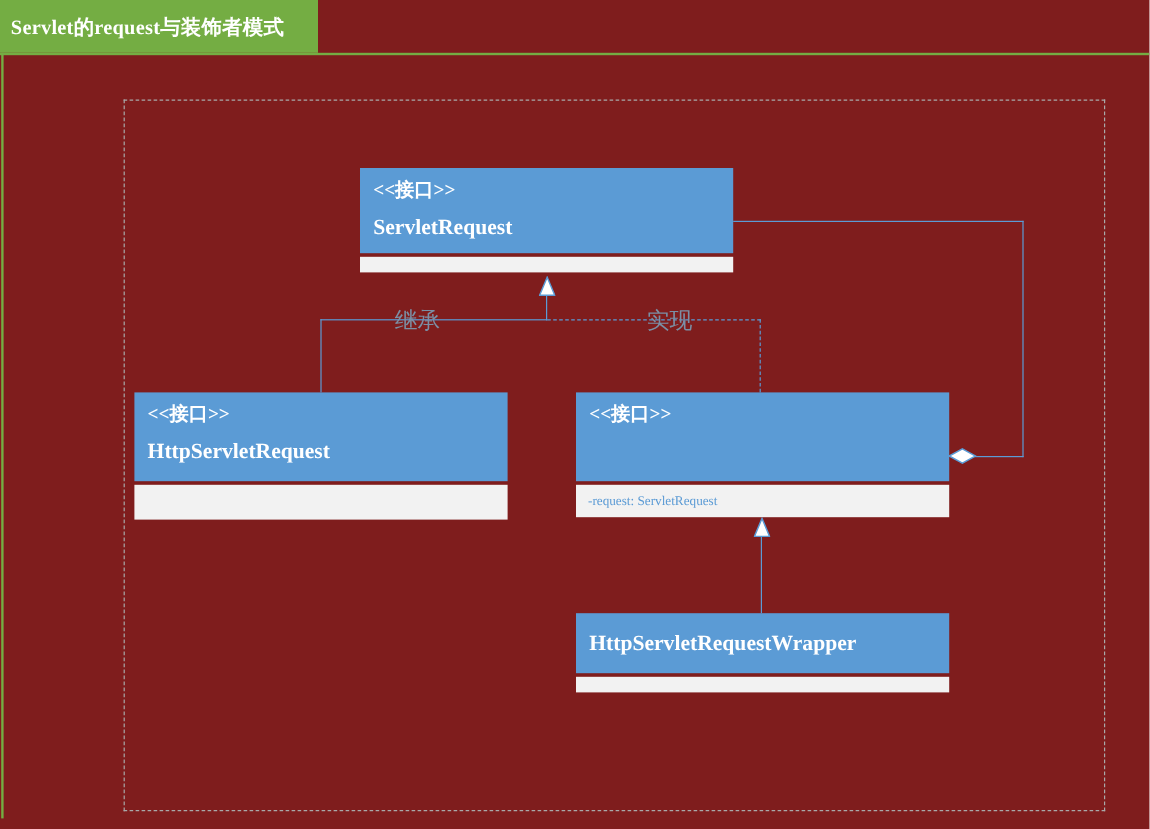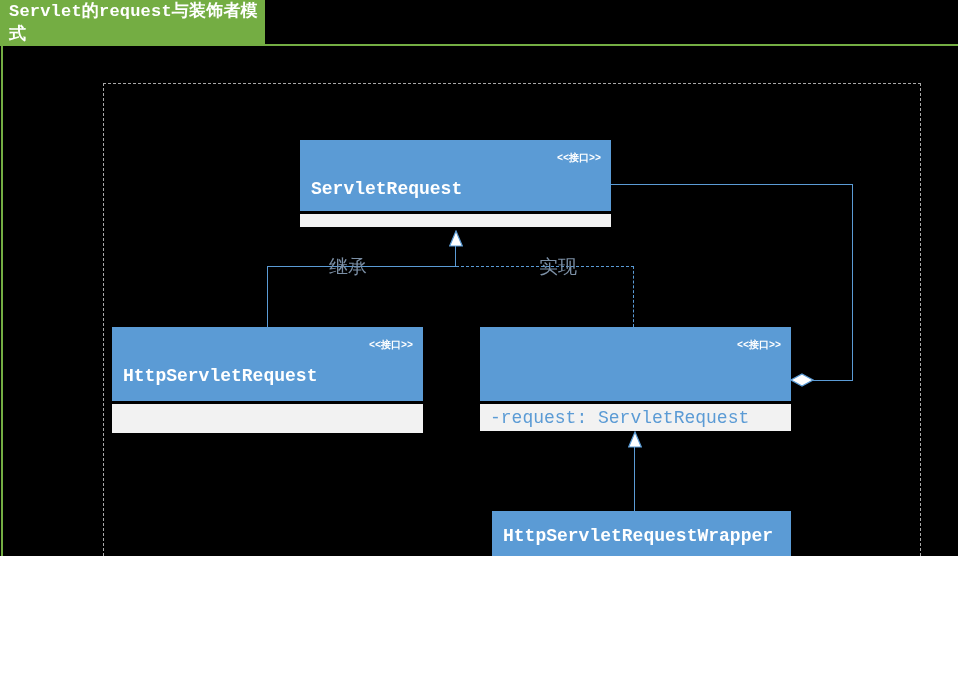--- a/index.html
+++ b/index.html
@@ -1,18 +1,18 @@
 <!DOCTYPE html>
 <html style="--green: #74ad43; --blue: #5b9bd5; --strip: #f2f2f2; --line: #5b9bd5; --frame: #a9a9a9; --label: #7b8fa5;"><head>
 <meta charset="utf-8">
 <style>
   html,body { margin:0; padding:0; background:#ffffff; }
   .page {
-    position:relative; width:958px; height:556px; background:#000000;
-    font-family:Liberation Mono, monospace; overflow:hidden;
+    position:relative; width:958px; height:691px; background:#7f1d1d;
+    font-family:Liberation Serif, serif; overflow:hidden;
   }
   
   .tab {
     position:absolute; left:0; top:0; width:265px; height:44px;
     background:var(--green); color:#ffffff;
     display:flex; align-items:center; box-sizing:border-box; padding-left:9px;
     font-size:17px; font-weight:600; letter-spacing:.2px; cursor:pointer;
   }
   .top-rule { position:absolute; left:0; top:44px; width:958px; height:2px; background:var(--green); }
   .left-rule { position:absolute; left:1px; top:44px; width:2px; height:638px; background:var(--green); }
@@ -20,27 +20,27 @@
   .frame {
     position:absolute; left:103px; top:83px; width:818px; height:593px;
     border:1px dashed var(--frame); box-sizing:border-box;
   }
   
   .uml-class { position:absolute; }
   .uml-head {
     background:var(--blue); color:#ffffff; box-sizing:border-box;
     padding:9px 10px 0 11px; overflow:hidden;
   }
-  .uml-head.center { display:flex; align-items:center; padding-top:0;margin-left:12px; }
-  .uml-stereo { font-size:10px; font-weight:600; line-height:19px;text-align:right; }
+  .uml-head.center { display:flex; align-items:center; padding-top:0; }
+  .uml-stereo { font-size:16px; font-weight:600; line-height:19px; }
   .uml-name  { font-size:18px; font-weight:600; margin-top:11px; white-space:nowrap; }
   .uml-head.center .uml-name { margin-top:0; }
   .uml-attrs { background:var(--strip); margin-top:3px; box-sizing:border-box; }
   .uml-attr-text {
-    color:var(--blue); font-size:18px; padding-left:10px; white-space:nowrap;
+    color:var(--blue); font-size:11px; padding-left:10px; white-space:nowrap;
     display:flex; align-items:center; height:100%;
   }
   
   .ln { position:absolute; }
   .h-solid  { height:0; border-top:1.4px solid var(--line); }
   .v-solid  { width:0;  border-left:1.4px solid var(--line); }
   .h-dash   { height:0; border-top:1.4px dashed var(--line); }
   .v-dash   { width:0;  border-left:1.4px dashed var(--line); }
   .arrowhead { position:absolute; }
   .arrowhead polygon { fill:#ffffff; stroke:var(--line); stroke-width:1.2; }

